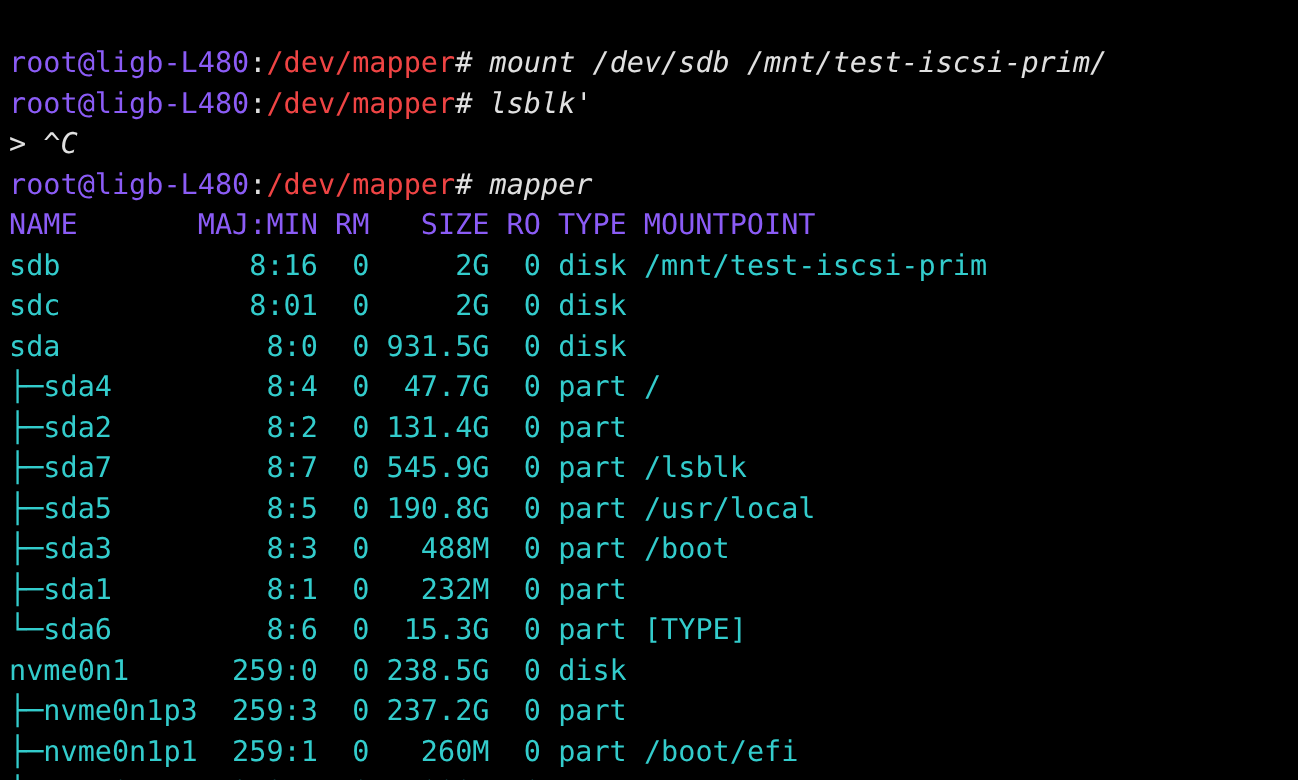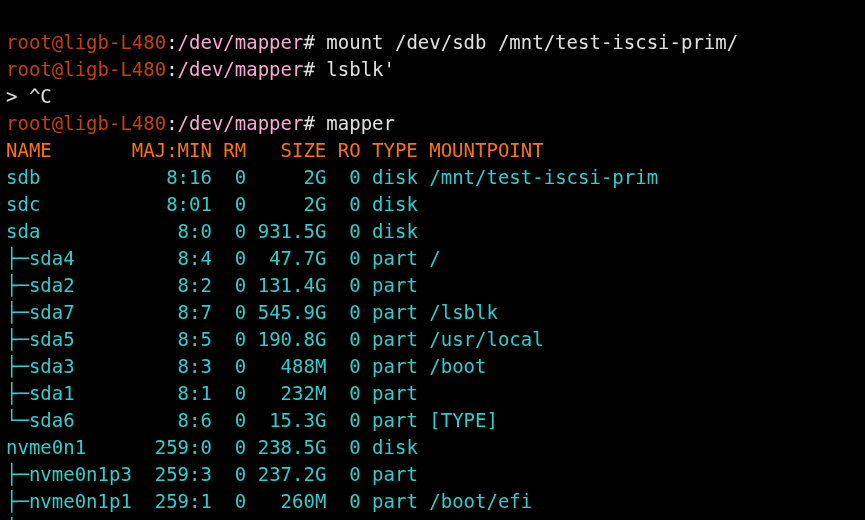--- a/index.html
+++ b/index.html
@@ -13,26 +13,26 @@
   .terminal {
     font-family: "DejaVu Sans Mono", "Liberation Mono", "Consolas", monospace;
     font-size: 19px;
     line-height: 27px;
     letter-spacing: 0px;
     white-space: pre;
     padding: 2px 6px;
     color: #33cccc;
     position: relative;
   }
-  .prompt-user { color: #c2410c; }   
+  .prompt-user { color: #8b5cf6; }   
   .prompt-colon { color: #e0e0e0; }  
-  .prompt-path { color: #f9a8d4; }   
+  .prompt-path { color: #ef4444; }   
   .prompt-hash { color: #e0e0e0; }   
-  .cmd { color: #e0e0e0; }
-  .out-header { color: #f97316; text-align: center; }
+  .cmd { color: #e0e0e0; font-style: italic; }
+  .out-header { color: #8b5cf6; text-align: center; }
   .out-cyan { color: #33cccc; }
   
 </style>
 </head>
 <body>
 
 <div class="terminal">
 <span><span class="prompt-user">root@ligb-L480</span><span class="prompt-colon">:</span><span class="prompt-path">/dev/mapper</span><span class="prompt-hash">#</span><span class="cmd"> mount /dev/sdb /mnt/test-iscsi-prim/</span></span>
 <span><span class="prompt-user">root@ligb-L480</span><span class="prompt-colon">:</span><span class="prompt-path">/dev/mapper</span><span class="prompt-hash">#</span><span class="cmd"> lsblk'</span></span>
 <span class="cmd">&gt; ^C</span>

